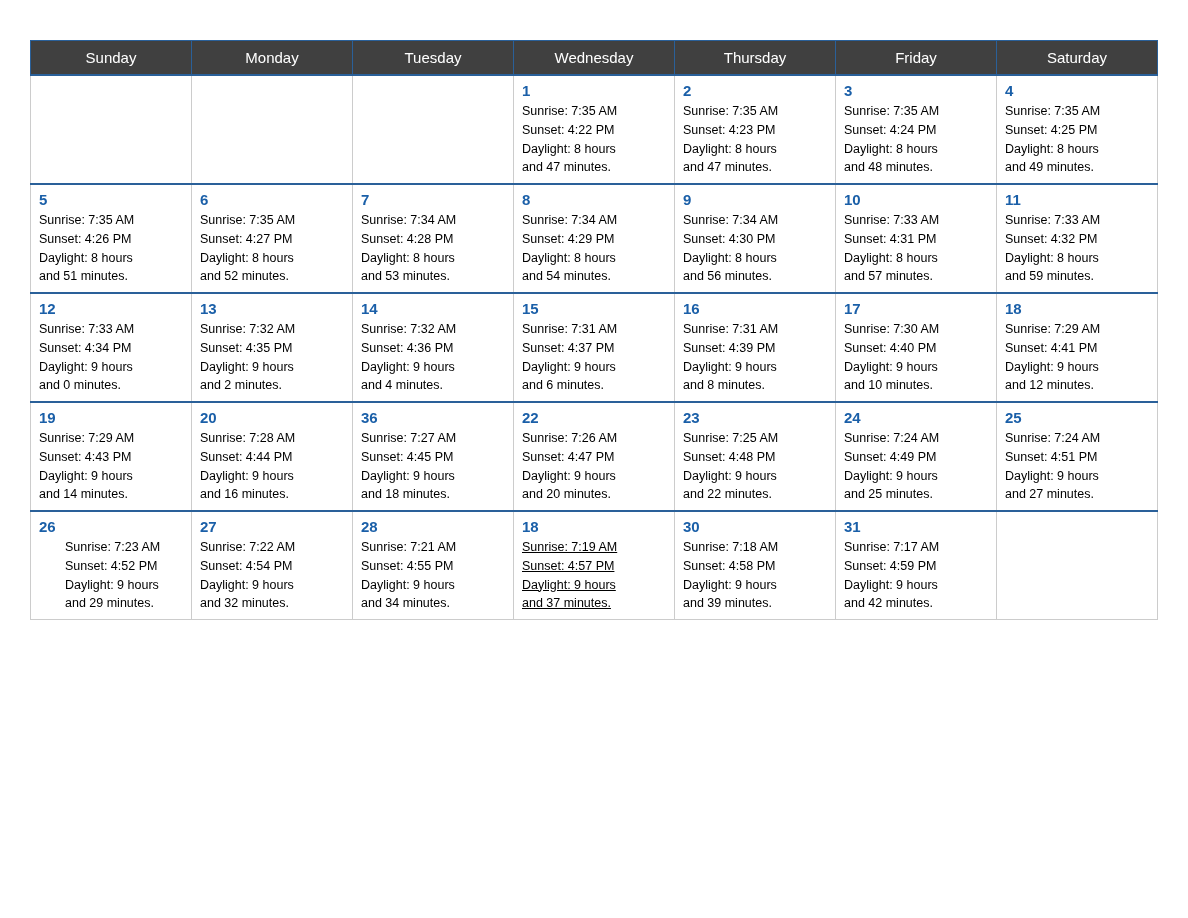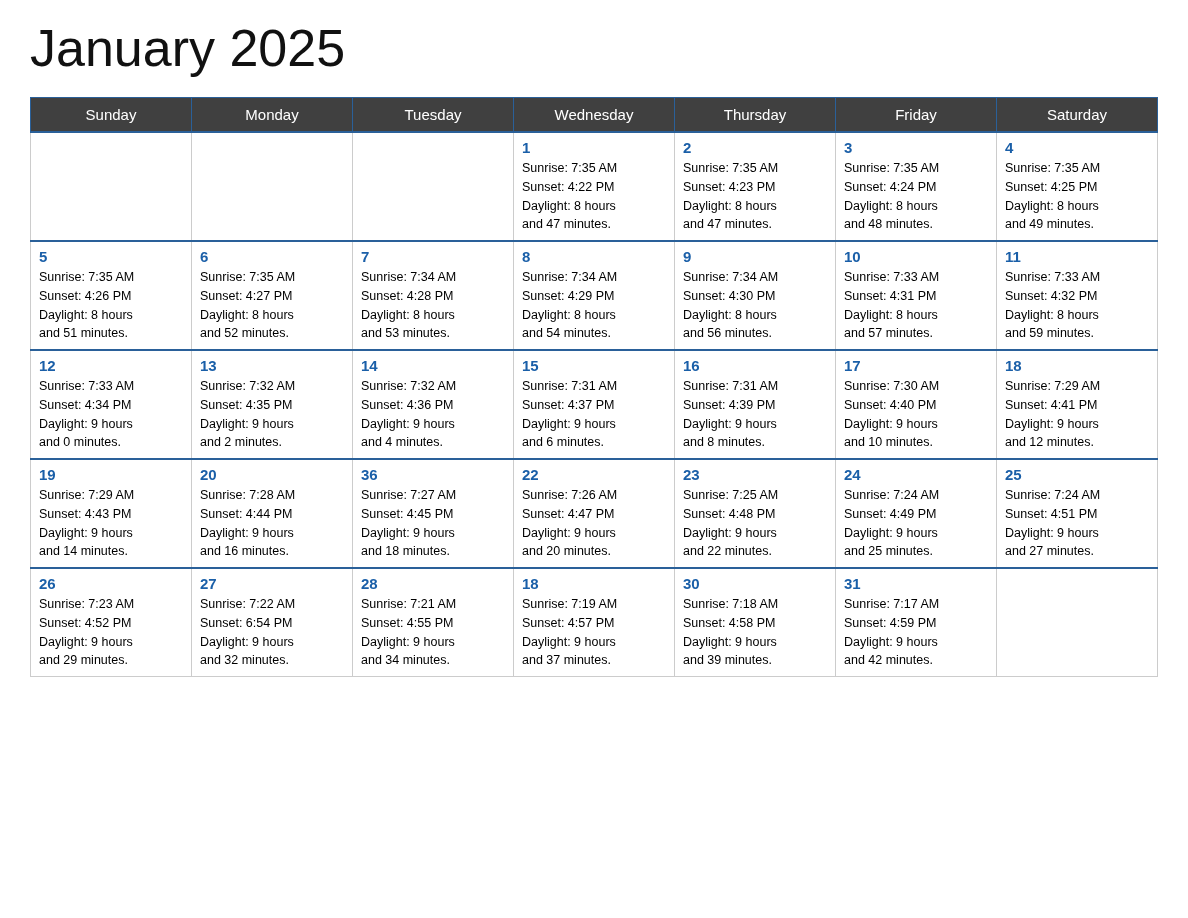--- a/index.html
+++ b/index.html
@@ -96,21 +96,20 @@
     }
     tr.week-row td {
       border-top: 2px solid #2a6099;
     }
   </style>
 </head>
 <body>
 
 <div class="header">
   <div class="title-block">
-    <div class="month-title">January 2025</div>
   </div>
 </div>
 
 <table class="calendar-table">
   <thead>
     <tr>
     <th>Sunday</th>
         <th>Monday</th>
         <th>Tuesday</th>
         <th>Wednesday</th>
@@ -302,42 +301,42 @@
           <span class="day-number">25</span>
           <div class="day-info" style="white-space: pre-line;">Sunrise: 7:24 AM
 Sunset: 4:51 PM
 Daylight: 9 hours
 and 27 minutes.</div>
         </td>
       </tr>
       <tr class="week-row">
         <td>
           <span class="day-number">26</span>
-          <div class="day-info" style="white-space: pre-line;">Sunrise: 7:23 AM
+          <div class="day-info" style="white-space: pre-line; margin-left: 26px;">Sunrise: 7:23 AM
 Sunset: 4:52 PM
 Daylight: 9 hours
 and 29 minutes.</div>
         </td>
         <td>
           <span class="day-number">27</span>
           <div class="day-info" style="white-space: pre-line;">Sunrise: 7:22 AM
-Sunset: 6:54 PM
+Sunset: 4:54 PM
 Daylight: 9 hours
 and 32 minutes.</div>
         </td>
         <td>
           <span class="day-number">28</span>
           <div class="day-info" style="white-space: pre-line;">Sunrise: 7:21 AM
 Sunset: 4:55 PM
 Daylight: 9 hours
 and 34 minutes.</div>
         </td>
         <td>
           <span class="day-number">18</span>
-          <div class="day-info" style="white-space: pre-line;">Sunrise: 7:19 AM
+          <div class="day-info" style="white-space: pre-line; text-decoration: underline;">Sunrise: 7:19 AM
 Sunset: 4:57 PM
 Daylight: 9 hours
 and 37 minutes.</div>
         </td>
         <td>
           <span class="day-number">30</span>
           <div class="day-info" style="white-space: pre-line;">Sunrise: 7:18 AM
 Sunset: 4:58 PM
 Daylight: 9 hours
 and 39 minutes.</div>

